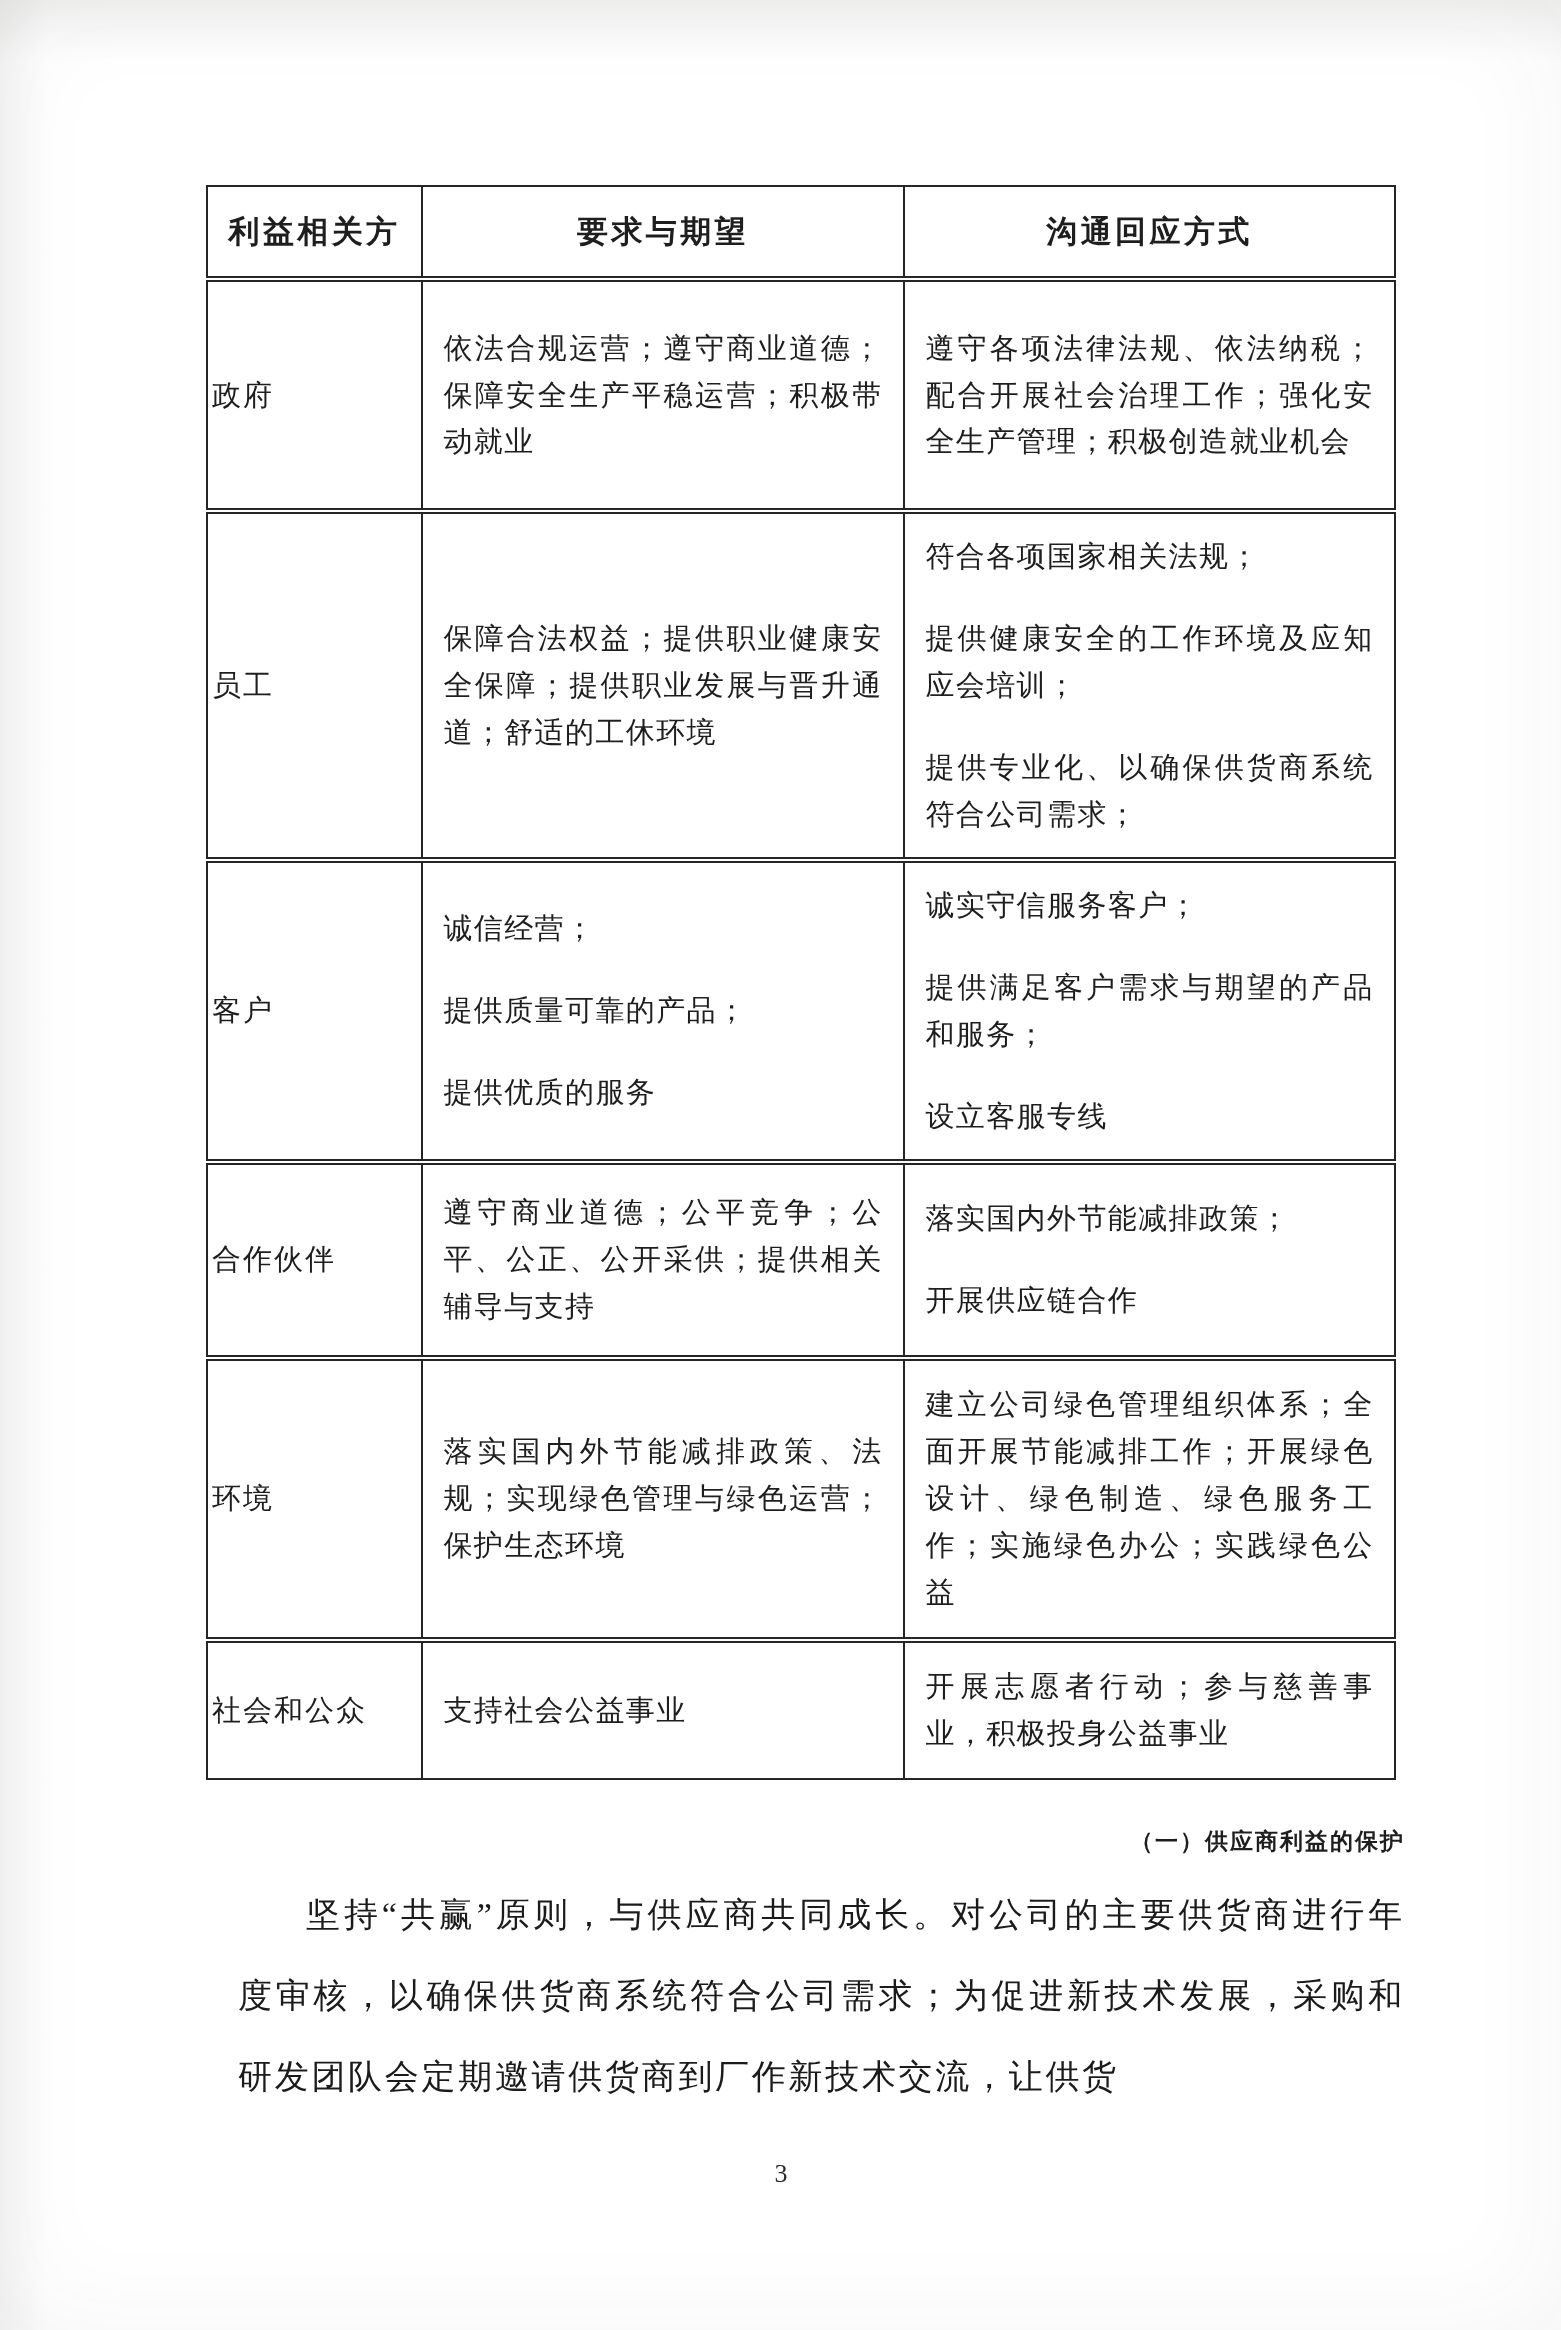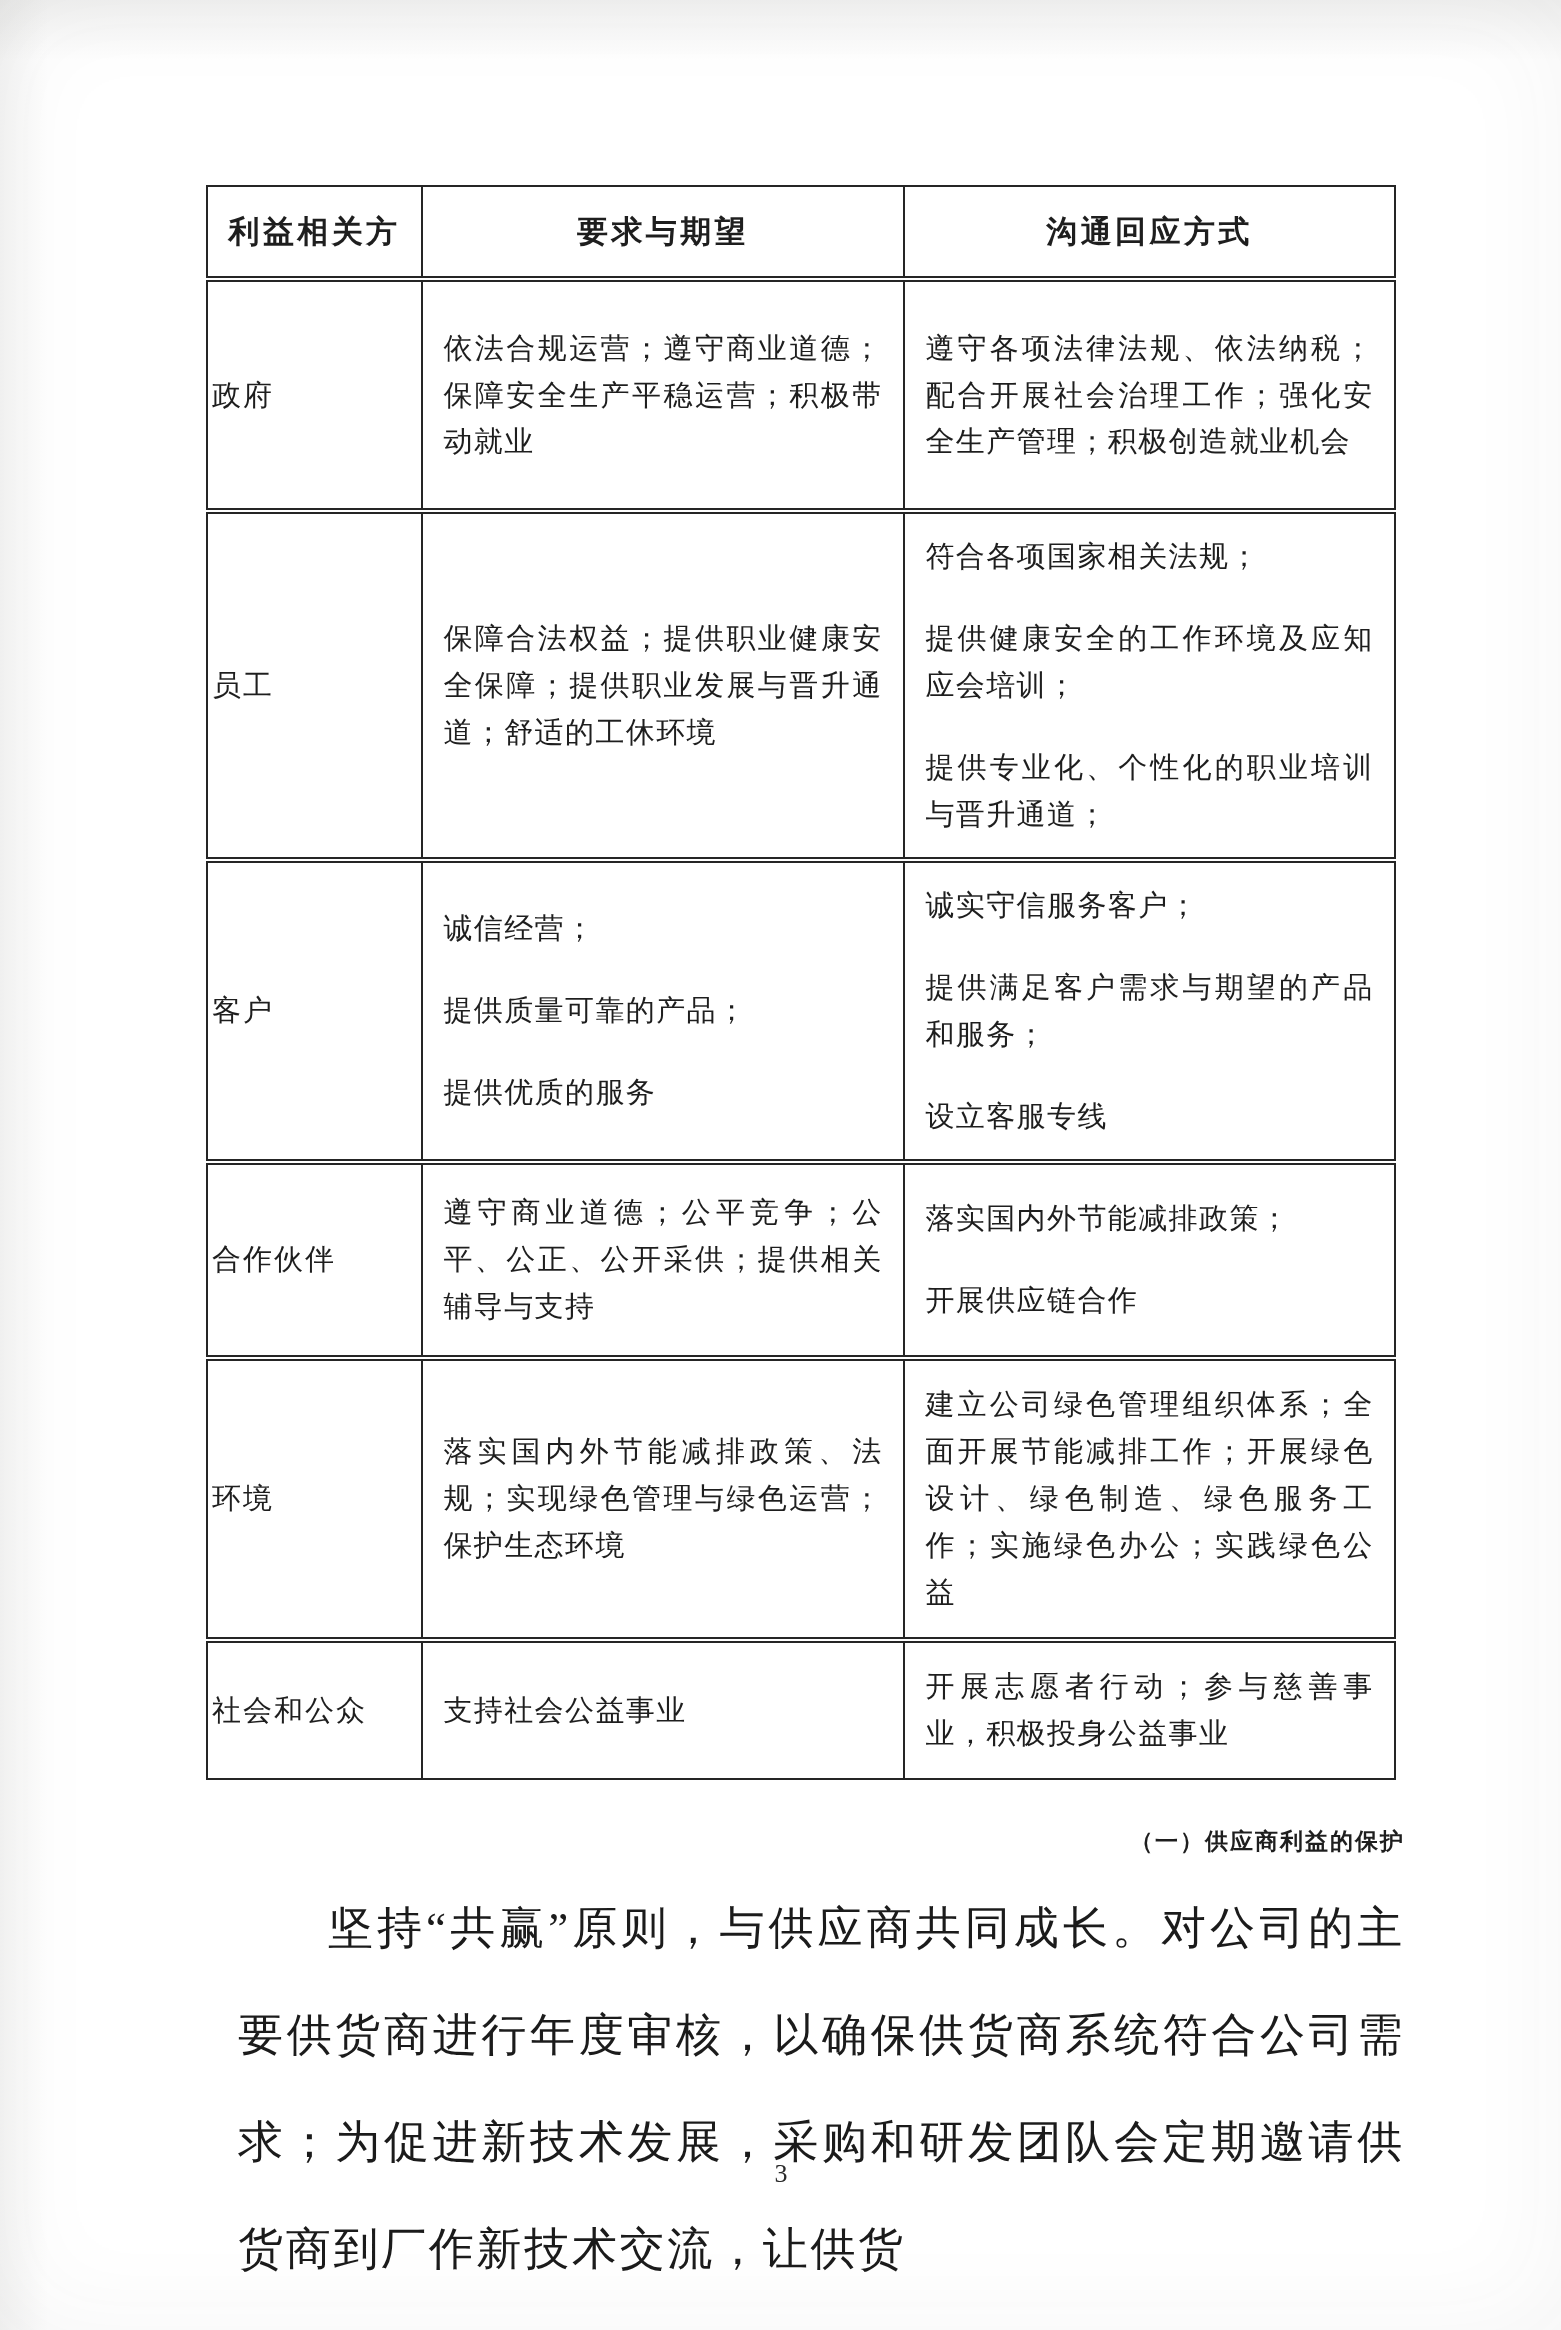--- a/index.html
+++ b/index.html
@@ -100,21 +100,21 @@
   .subsection-heading {
     font-family: Liberation Mono, monospace;
     font-weight: bold;
     font-size: 23px;
     letter-spacing: 2px;
     margin: 33px 0 0 76px;
     text-align: right;
   }
   .body-paragraph {
     margin: 17.7px 0 0 0;
-    font-size: 45px;
+    font-size: 34px;
     line-height: 2.38;
     letter-spacing: 2.7px;
     text-indent: 2em;
     text-align: justify;
     text-align-last: left;
     color: #1b1b1b;
   }
   .page-number {
     position: absolute;
     left: 0;
@@ -154,21 +154,21 @@
         </td>
       </tr>
       <tr class="r1">
         <td class="cell-label">员工</td>
         <td class="cell-text">
           <p>保障合法权益；提供职业健康安全保障；提供职业发展与晋升通道；舒适的工休环境</p>
         </td>
         <td class="cell-text">
           <p>符合各项国家相关法规；</p>
           <p>提供健康安全的工作环境及应知应会培训；</p>
-          <p>提供专业化、个性化的职业培训与晋升通道；</p>
+          <p>提供专业化、以确保供货商系统符合公司需求；</p>
         </td>
       </tr>
       <tr class="r2">
         <td class="cell-label">客户</td>
         <td class="cell-text">
           <p>诚信经营；</p>
           <p>提供质量可靠的产品；</p>
           <p>提供优质的服务</p>
         </td>
         <td class="cell-text">

